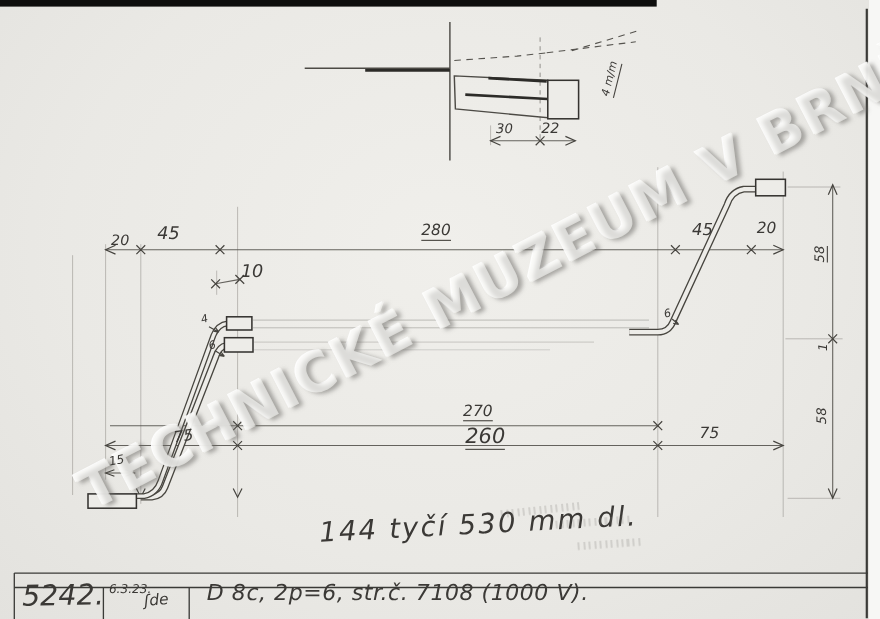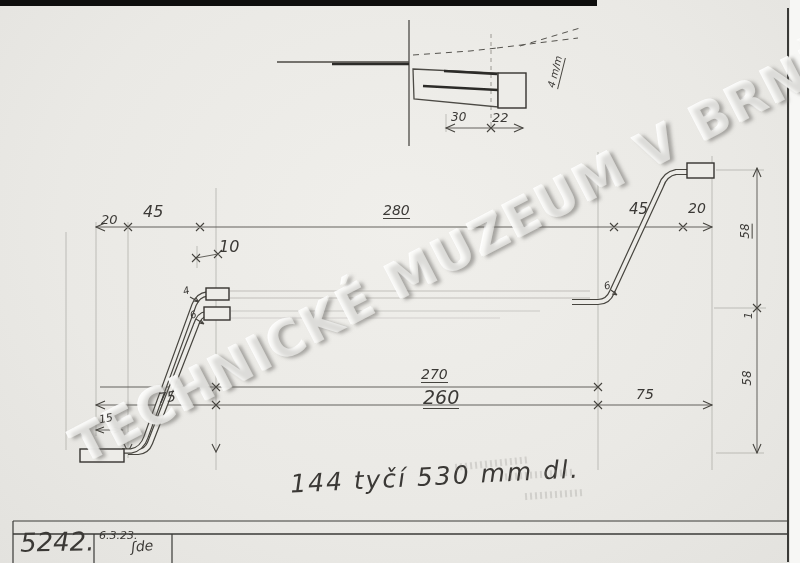--- a/index.html
+++ b/index.html
@@ -174,14 +174,15 @@
 
   <div class="lbl note" style="left:290px;top:464px;font-size:25px;transform:rotate(-3deg);">144 tyčí 530 mm dl.</div>
 
   <div class="stamp" style="left:455px;top:460px;width:75px;transform:rotate(-6deg);"></div>
   <div class="stamp" style="left:505px;top:471px;width:70px;transform:rotate(-4deg);"></div>
   <div class="stamp" style="left:525px;top:491px;width:60px;transform:rotate(-4deg);"></div>
 
   <div class="lbl" style="left:20px;top:529px;font-size:26px;transform:rotate(-1deg);">5242.</div>
   <div class="lbl" style="left:99px;top:530px;font-size:11px;">6.3.23.</div>
   <div class="lbl" style="left:131px;top:539px;font-size:14px;transform:rotate(-5deg);">ʃde</div>
+  <div class="lbl" style="left:188px;top:528px;font-size:20px;letter-spacing:.5px;">D 8c, 2p=6, str.č. 7108 (1000 V).</div>
 
 </div>
 
 </body></html>

